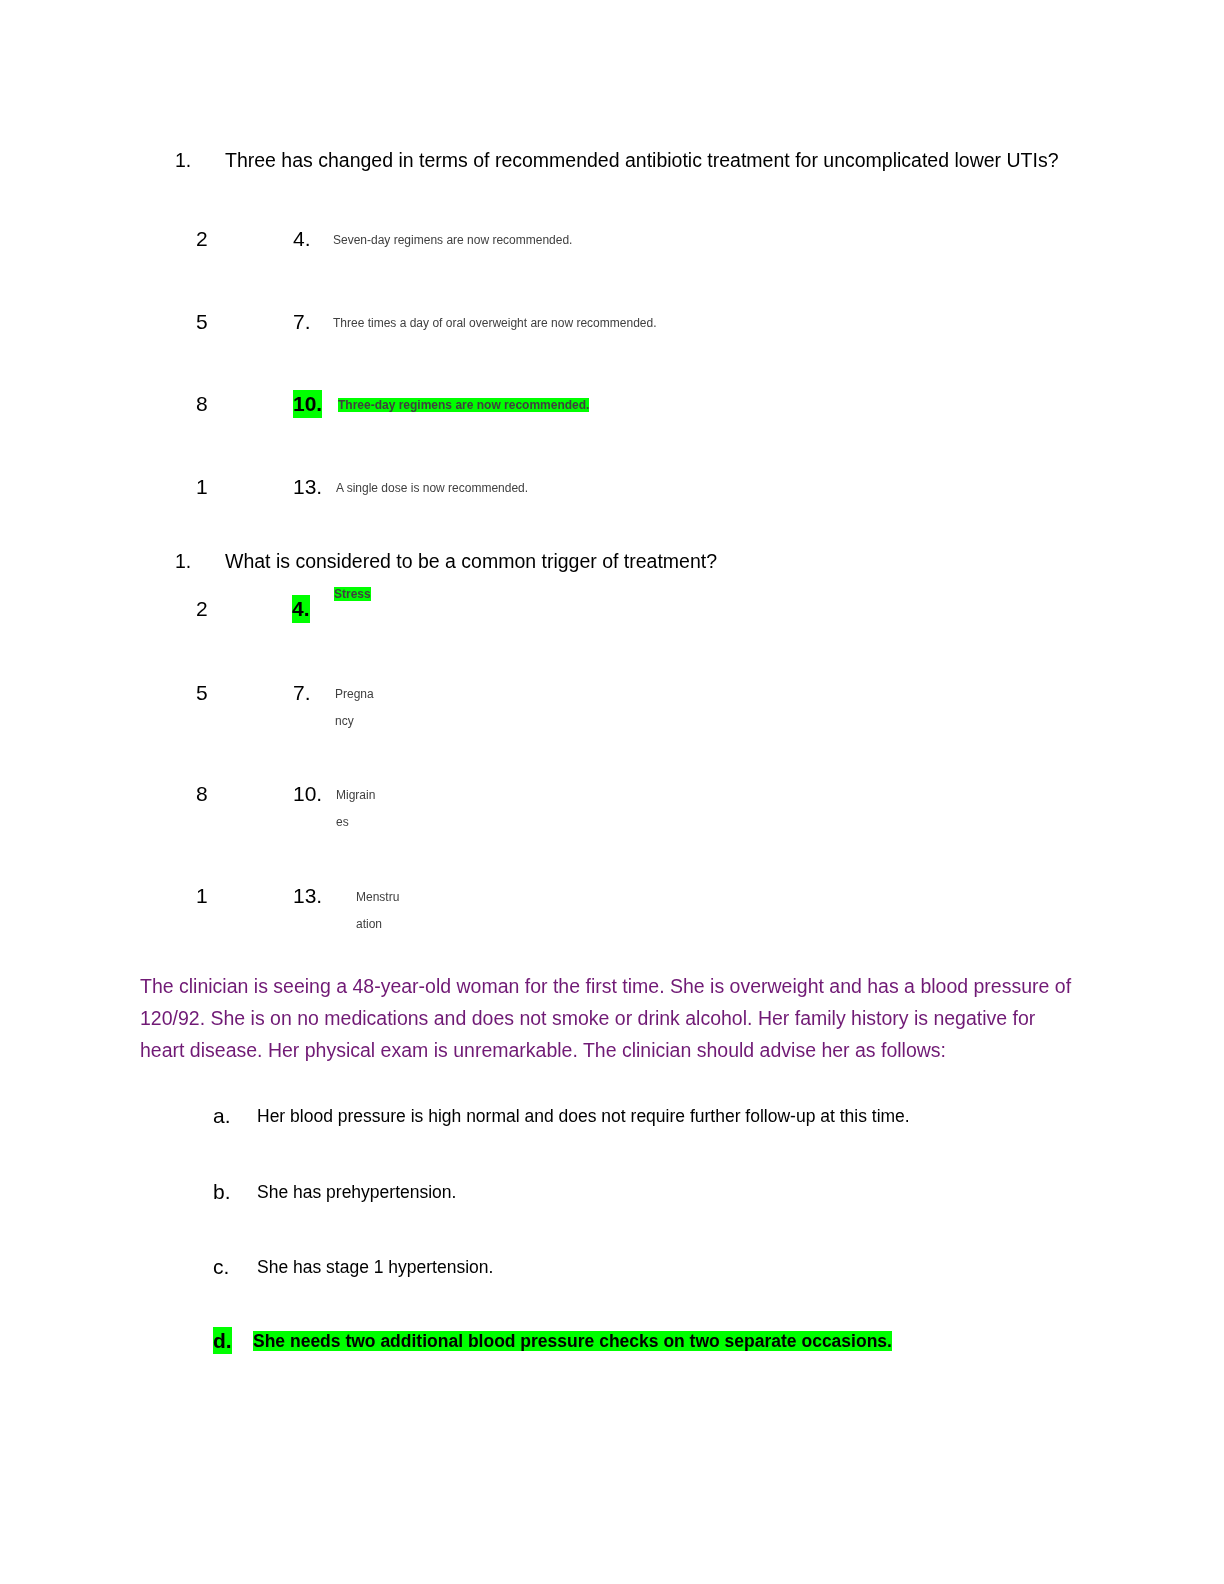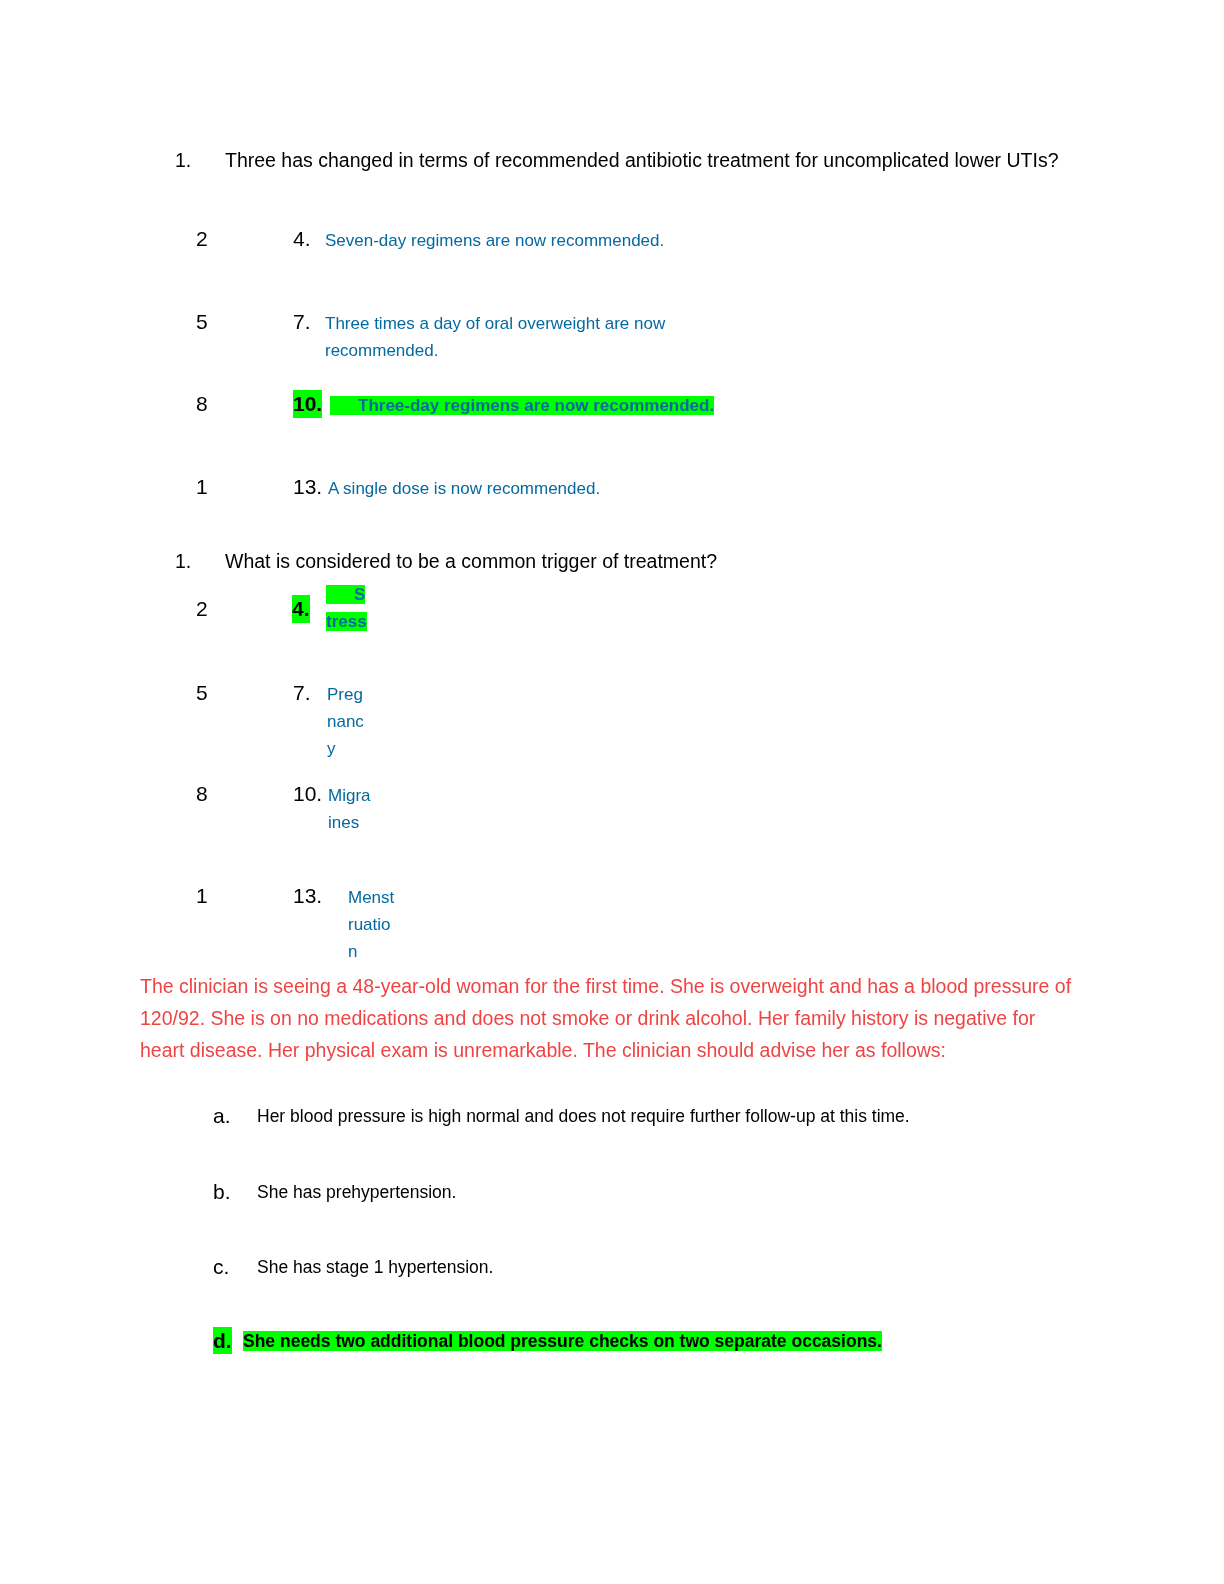--- a/index.html
+++ b/index.html
@@ -65,39 +65,39 @@
     font-size: 21px;
     line-height: 28px;
     white-space: nowrap;
     color: #000;
   }
   .inner-marker.bold { font-weight: bold; }
   .inner-marker.hl { background: #00ff00; }
 
   .opt-text {
     position: absolute;
-    font-size: 17px;
+    font-size: 12px;
     line-height: 27px;
-    color: #0369a1;
+    color: #404040;
     word-wrap: break-word;
     overflow-wrap: break-word;
     word-break: break-all;
+    margin-left: 8px;
   }
   .opt-text .hlspan {
     background: #00ff00;
     font-weight: bold;
-    padding-left: 28px;
   }
 
   
   .vignette {
     position: absolute;
     font-size: 19.5px;
     line-height: 32px;
-    color: #ef4444;
+    color: #701a75;
     text-align: left;
   }
 
   
   .letter-row { position: absolute; }
   .letter-marker {
     position: absolute;
     font-size: 21px;
     line-height: 27px;
     color: #000;
@@ -198,16 +198,16 @@
     <span class="letter-text" style="left:257px; top:1179px; width:700px;">She has prehypertension.</span>
   </div>
 
   <div class="letter-row">
     <span class="letter-marker" style="left:213px; top:1253px;">c.</span>
     <span class="letter-text" style="left:257px; top:1254px; width:700px;">She has stage 1 hypertension.</span>
   </div>
 
   <div class="letter-row">
     <span class="letter-marker hl" style="left:213px; top:1327px;">d.</span>
-    <span class="letter-text" style="left:243px; top:1328px; width:760px;"><span class="hlspan">She needs two additional blood pressure checks on two separate occasions.</span></span>
+    <span class="letter-text" style="left:253px; top:1328px; width:760px;"><span class="hlspan">She needs two additional blood pressure checks on two separate occasions.</span></span>
   </div>
 
 </div>
 
 </body></html>

